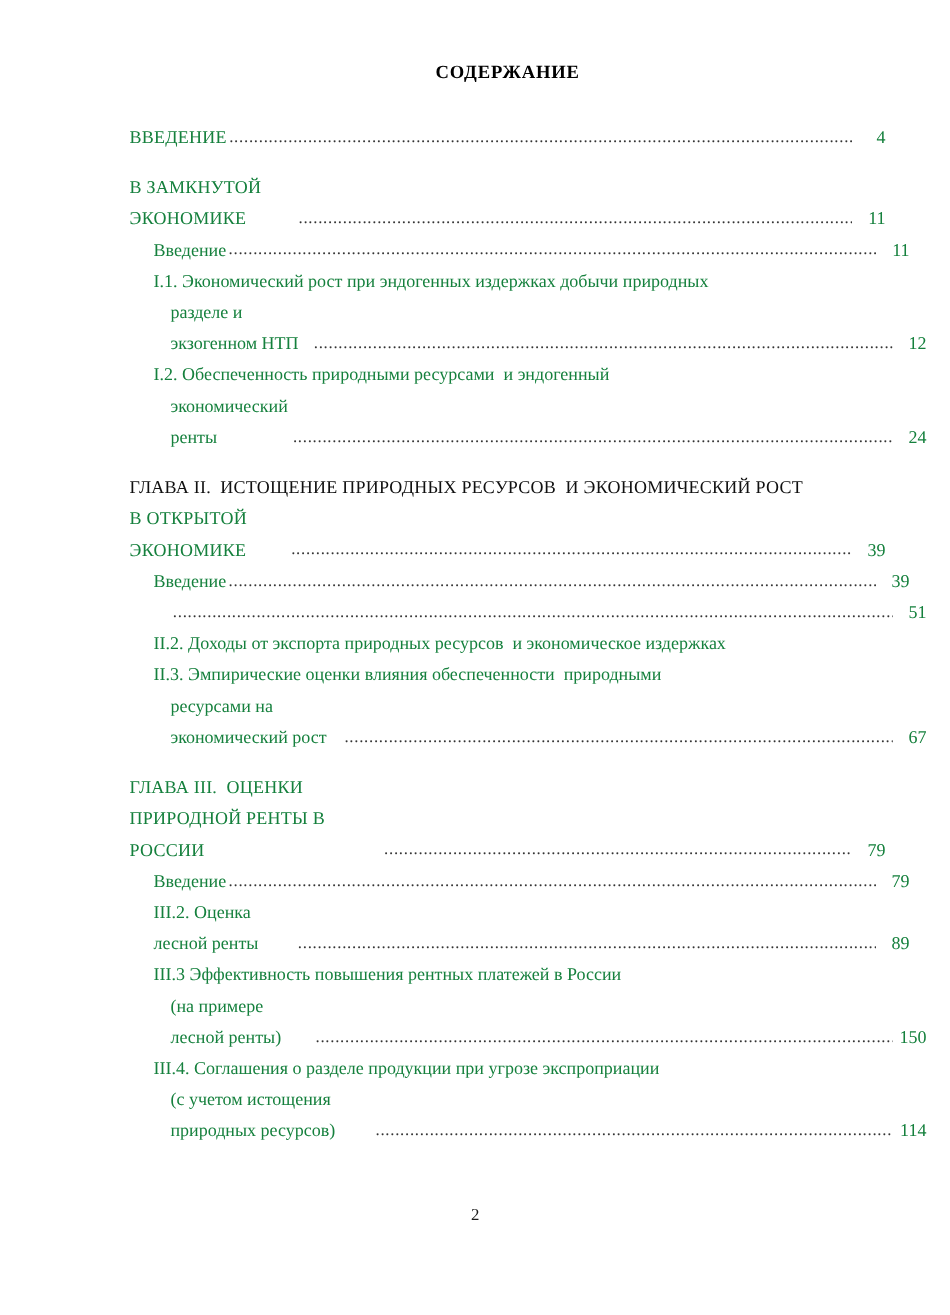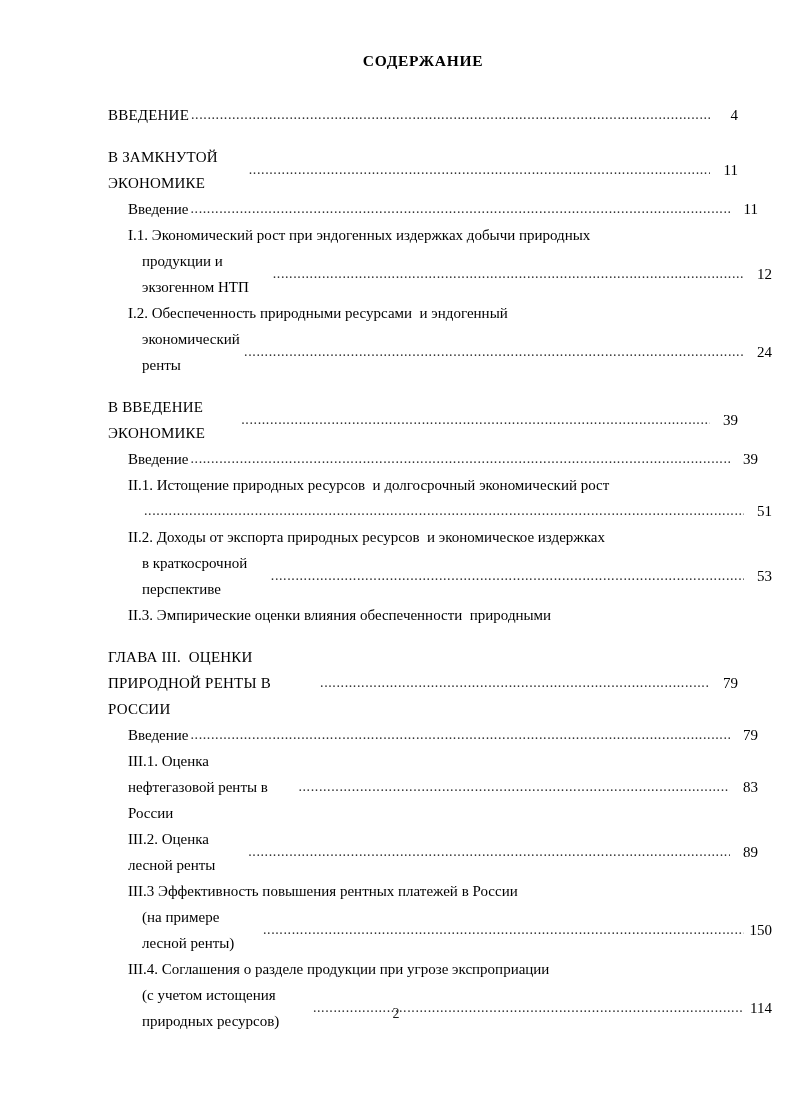--- a/index.html
+++ b/index.html
@@ -36,25 +36,25 @@
     font-weight: bold;
     font-size: 15.5px;
     letter-spacing: 0.7px;
     margin: 0 0 32px 0;
     color: #000;
   }
 
   
   .entry {
     display: flex;
-    align-items: center;
+    align-items: flex-end;
     width: 100%;
     font-size: 15px;
     line-height: 26px;
-    color: #000000;
+    color: #15803d;
   }
   .entry .label {
     white-space: pre-wrap;
   }
   .entry .leader {
     flex: 1 1 auto;
     overflow: hidden;
     white-space: nowrap;
     margin: 0 1px 0 2px;
     color: #333;
@@ -135,101 +135,92 @@
         <span class="leader"></span>
         <span class="pageno">11</span>
       </div>
 
       <div class="entry lvl-sec no-leader">
         <span class="label">I.1. Экономический рост при эндогенных издержках добычи природных</span>
 
         <span class="pageno"></span>
       </div>
       <div class="entry lvl-cont">
-        <span class="label">продукции и экзогенном НТП</span>
+        <span class="label">разделе и экзогенном НТП</span>
         <span class="leader"></span>
         <span class="pageno">12</span>
       </div>
 
       <div class="entry lvl-sec no-leader">
         <span class="label">I.2. Обеспеченность природными ресурсами  и эндогенный</span>
 
         <span class="pageno"></span>
       </div>
       <div class="entry lvl-cont">
         <span class="label">экономический ренты</span>
         <span class="leader"></span>
         <span class="pageno">24</span>
       </div>
     </div>
 
     <div class="gap-lg"></div>
 
     <div>
+      <div class="chapline">ГЛАВА II.  ИСТОЩЕНИЕ ПРИРОДНЫХ РЕСУРСОВ  И ЭКОНОМИЧЕСКИЙ РОСТ</div>
       <div class="entry lvl-chap smallcaps">
-        <span class="label">В ВВЕДЕНИЕ ЭКОНОМИКЕ</span>
+        <span class="label">В ОТКРЫТОЙ ЭКОНОМИКЕ</span>
         <span class="leader"></span>
         <span class="pageno">39</span>
       </div>
 
       <div class="entry lvl-sec">
         <span class="label">Введение</span>
         <span class="leader"></span>
         <span class="pageno">39</span>
       </div>
 
-      <div class="entry lvl-sec no-leader">
-        <span class="label">II.1. Истощение природных ресурсов  и долгосрочный экономический рост</span>
-
-        <span class="pageno"></span>
-      </div>
       <div class="entry lvl-cont">
         <span class="label"></span>
         <span class="leader"></span>
         <span class="pageno">51</span>
       </div>
 
       <div class="entry lvl-sec no-leader">
         <span class="label">II.2. Доходы от экспорта природных ресурсов  и экономическое издержках</span>
 
         <span class="pageno"></span>
       </div>
-      <div class="entry lvl-cont">
-        <span class="label">в краткосрочной перспективе</span>
-        <span class="leader"></span>
-        <span class="pageno">53</span>
-      </div>
 
       <div class="entry lvl-sec no-leader">
         <span class="label">II.3. Эмпирические оценки влияния обеспеченности  природными</span>
 
         <span class="pageno"></span>
+      </div>
+      <div class="entry lvl-cont">
+        <span class="label">ресурсами на экономический рост</span>
+        <span class="leader"></span>
+        <span class="pageno">67</span>
       </div>
     </div>
 
     <div class="gap-lg"></div>
 
     <div>
       <div class="entry lvl-chap smallcaps">
         <span class="label">ГЛАВА III.  ОЦЕНКИ ПРИРОДНОЙ РЕНТЫ В РОССИИ</span>
         <span class="leader"></span>
         <span class="pageno">79</span>
       </div>
 
       <div class="entry lvl-sec">
         <span class="label">Введение</span>
         <span class="leader"></span>
         <span class="pageno">79</span>
       </div>
 
-      <div class="entry lvl-sec">
-        <span class="label">III.1. Оценка нефтегазовой ренты в России</span>
-        <span class="leader"></span>
-        <span class="pageno">83</span>
-      </div>
 
       <div class="entry lvl-sec">
         <span class="label">III.2. Оценка лесной ренты</span>
         <span class="leader"></span>
         <span class="pageno">89</span>
       </div>
 
       <div class="entry lvl-sec no-leader">
         <span class="label">III.3 Эффективность повышения рентных платежей в России</span>
 

